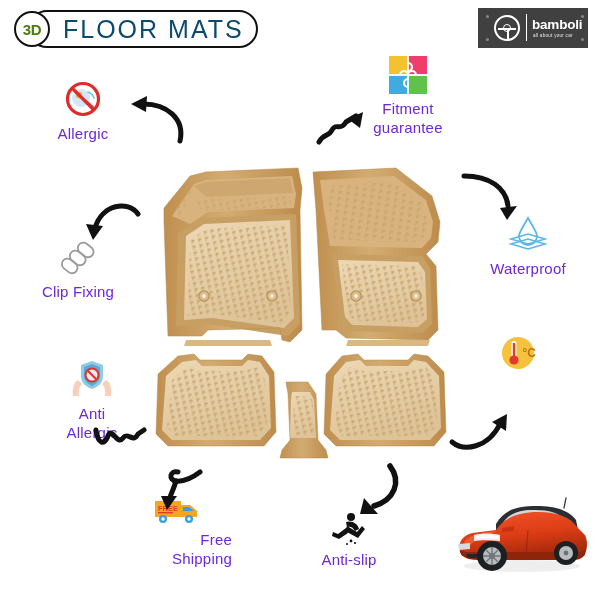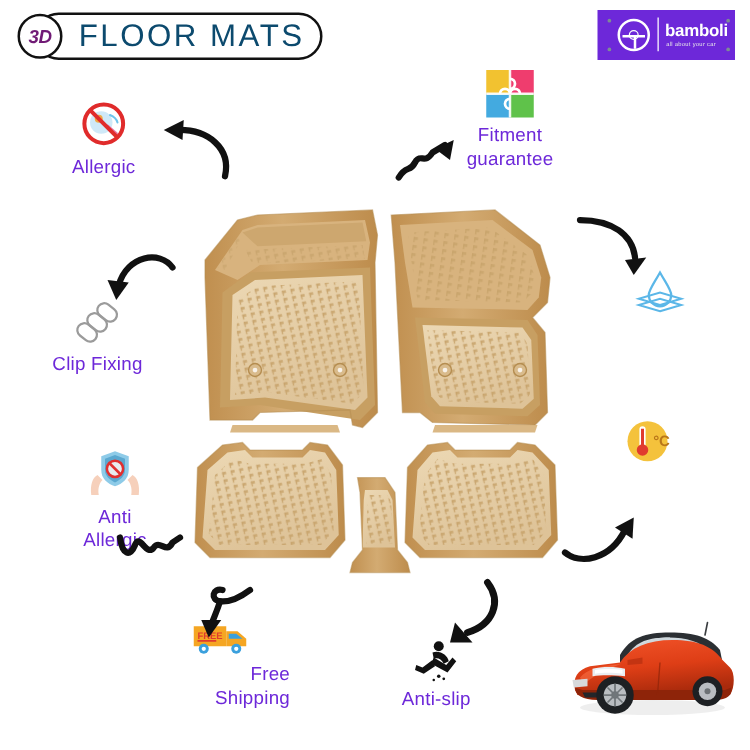--- a/index.html
+++ b/index.html
@@ -18,26 +18,26 @@
   }
   .title-text{
     position:absolute;left:55px;top:6px;width:200px;height:28px;
     font-size:25px;letter-spacing:2.0px;color:#0c4a6e;font-weight:400;
     line-height:27px;font-family:"Liberation Sans",sans-serif;
   }
   .badge3d{
     position:absolute;left:6px;top:1px;width:36px;height:36px;border-radius:50%;
     border:2.6px solid #111;box-sizing:border-box;background:#fff;
     display:flex;align-items:center;justify-content:center;
-    font-size:15px;font-weight:bold;color:#701a75;letter-spacing:-0.3px;font-style:italic;
+    font-size:15px;font-weight:bold;color:#4d7c0f;letter-spacing:-0.3px;
   }
 
   .logo-box{
     position:absolute;left:478px;top:8px;width:110px;height:40px;
-    background:#6d28d9;display:flex;align-items:center;
+    background:#404040;display:flex;align-items:center;
   }
   .logo-dots span{position:absolute;width:3px;height:3px;border-radius:50%;background:#7d8a96;}
   .wheel{
     position:absolute;left:16px;top:7px;width:26px;height:26px;border-radius:50%;
     border:2px solid #fff;box-sizing:border-box;
   }
   .wheel::before{content:"";position:absolute;left:50%;top:50%;width:8px;height:8px;
     margin:-4px 0 0 -4px;border-radius:50%;border:1.5px solid #fff;box-sizing:border-box;}
   .wheel i{position:absolute;background:#fff;}
   .wheel .hs{left:2px;top:11px;width:18px;height:1.6px;}
@@ -234,20 +234,21 @@
     <path d="M54,14 C44,0 18,4 11,28" stroke="#111" stroke-width="5" fill="none" stroke-linecap="round"></path>
     <path d="M9,40 L2,24 L19,26 Z" fill="#111"></path>
   </svg>
 
   <div class="feat f-water">
     <svg class="ic" width="44" height="40" viewBox="0 0 44 40">
       <path d="M22,3 C27,12 31,17 31,21 a9,9 0 0 1 -18,0 C13,17 17,12 22,3 Z" fill="none" stroke="#5bb7e8" stroke-width="1.8"></path>
       <path d="M22,29 L39,24 L22,19 L5,24 Z" fill="none" stroke="#5bb7e8" stroke-width="1.6"></path>
       <path d="M22,34 L39,29 L22,24 L5,29 Z" fill="none" stroke="#5bb7e8" stroke-width="1.6"></path>
     </svg>
+    <div class="lbl">Waterproof</div>
   </div>
   <svg class="arrow" style="left:460px;top:168px" width="60" height="60" viewBox="0 0 60 60">
     <path d="M4,8 C30,8 46,20 48,38" stroke="#111" stroke-width="5" fill="none" stroke-linecap="round"></path>
     <path d="M40,40 L57,38 L47,52 Z" fill="#111"></path>
   </svg>
 
   <div class="feat f-allergic">
     <svg class="ic" width="46" height="42" viewBox="0 0 46 42">
       <path d="M23,3 L34,7 L34,18 C34,25 29,29 23,31 C17,29 12,25 12,18 L12,7 Z" fill="#8ecbe8"></path>
       <path d="M23,6 L31,9 L31,18 C31,23 27,26 23,28 C19,26 15,23 15,18 L15,9 Z" fill="#5ba8d0"></path>

